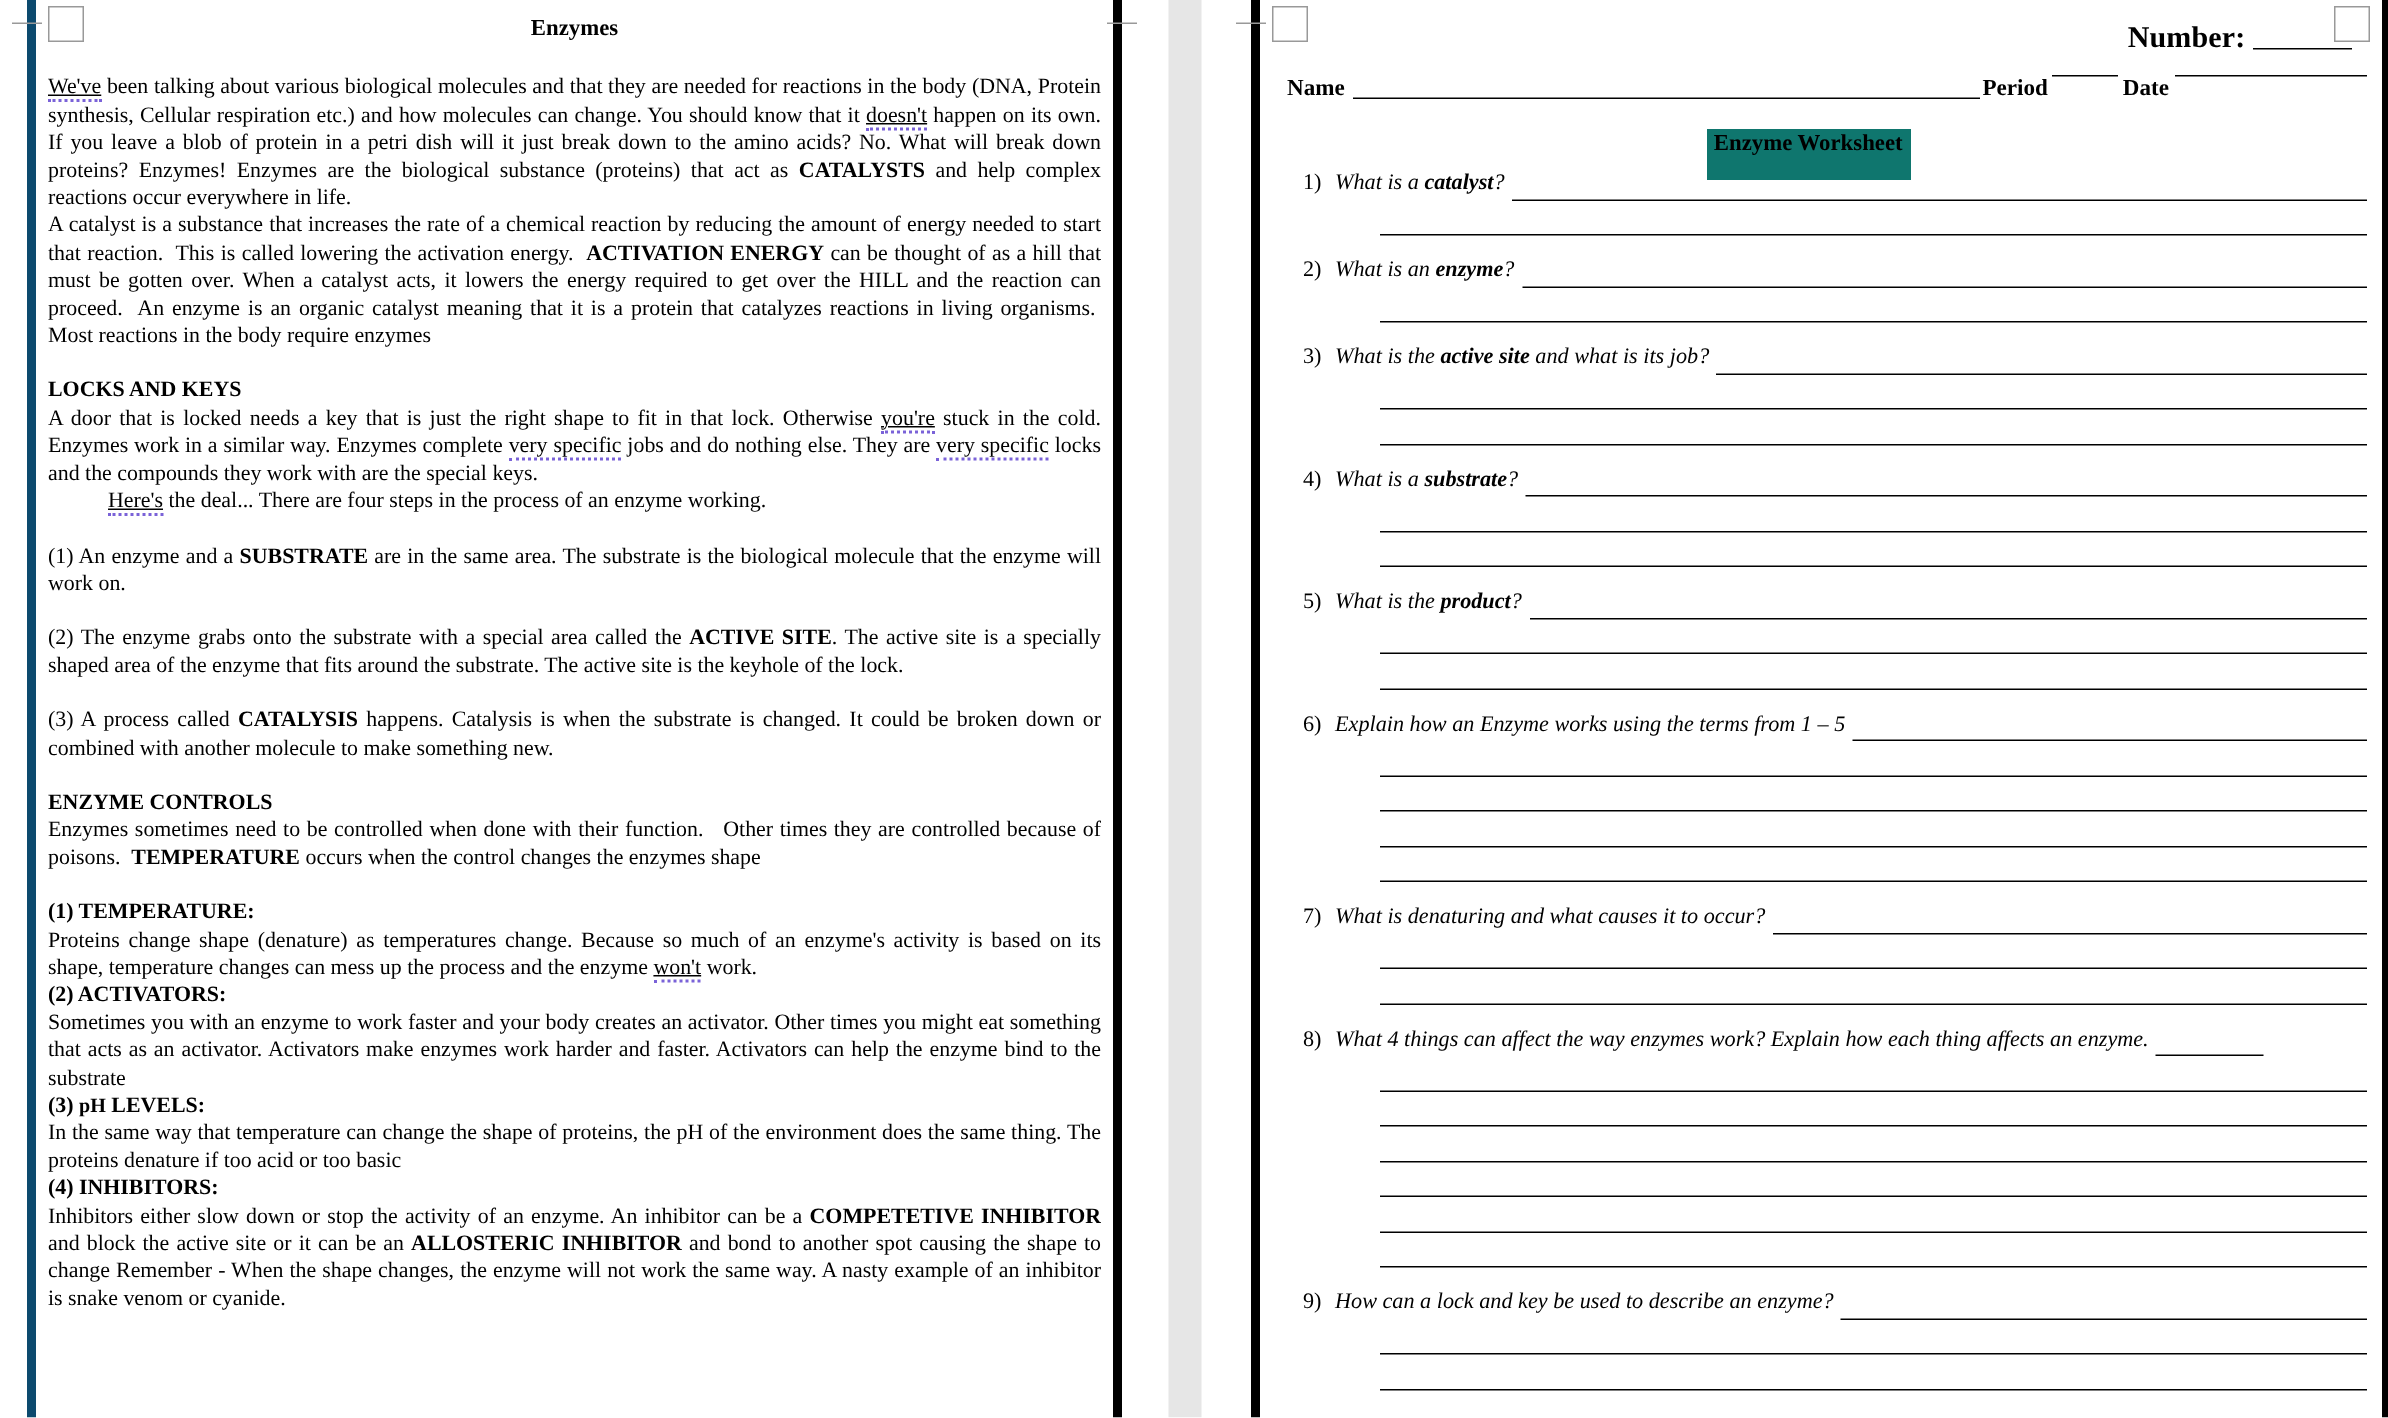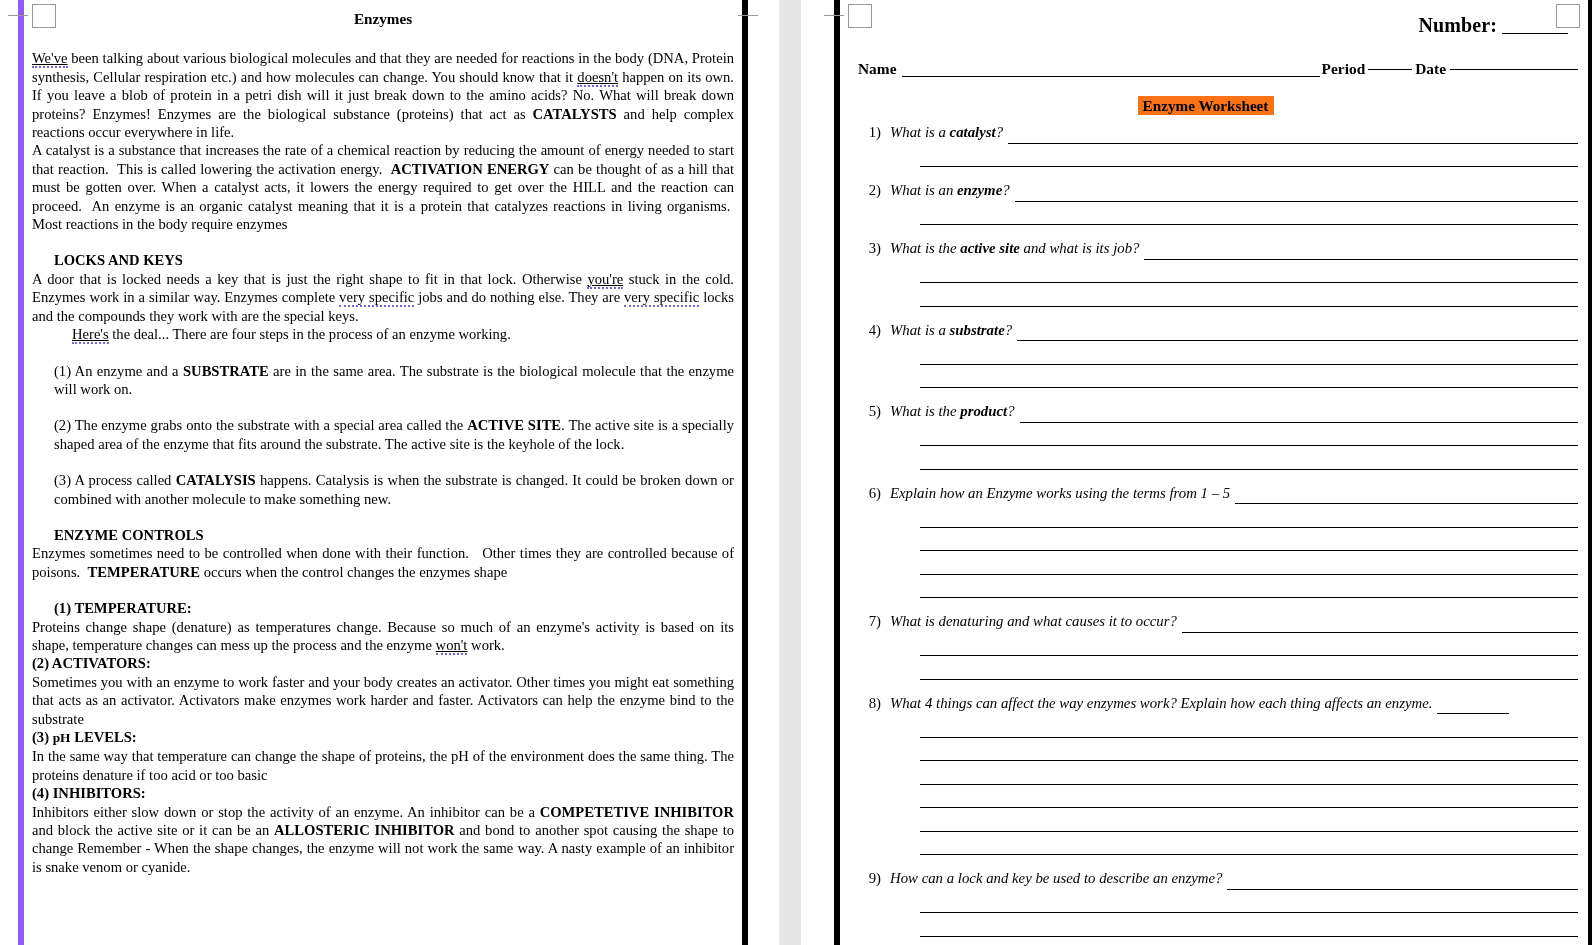--- a/index.html
+++ b/index.html
@@ -35,21 +35,21 @@
   .page {
     position: absolute;
     top: 0;
     background: #ffffff;
     box-sizing: border-box;
   }
   .page-left {
     left: 18px;
     width: 730px;
     height: 945px;
-    border-left: 6px solid #8b5cf6;
+    border-left: 6px solid #0c4a6e;
     border-right: 6px solid #000;
   }
   .page-right {
     left: 834px;
     width: 760px;
     height: 945px;
     border-left: 6px solid #000;
     border-right: 6px solid #000;
   }
 
@@ -93,21 +93,20 @@
     font-size: 15.2px;
     margin-bottom: 21px;
   }
   .doc-body p {
     margin: 0;
     text-align: justify;
     text-justify: inter-word;
   }
   .doc-body p.gap {
     margin-top: 18px;
-    margin-left: 22px;
   }
   .doc-body p.last-line {
     text-align: left;
     margin-left: 40px;
   }
   .hd {
     font-weight: bold;
     text-align: left !important;
   }
   b { font-weight: bold; }
@@ -143,44 +142,44 @@
     padding-right: 10px;
     letter-spacing: .1px;
   }
   .blank-s { display: inline-block; border-bottom: 1.4px solid #000; width: 66px; vertical-align: -2px; }
   .blank-xs { display: inline-block; border-bottom: 1.4px solid #000; width: 44px; vertical-align: -2px; }
   .blank-m { display: inline-block; border-bottom: 1.4px solid #000; width: 128px; vertical-align: -2px; }
 
   .ws-name-row {
     font-weight: bold;
     font-size: 15.4px;
-    margin-top: 23px;
+    margin-top: 13px;
     padding-left: 8px;
     display: flex;
-    align-items: center;
+    align-items: flex-start;
     white-space: nowrap;
   }
   .name-rule {
     flex: 1 1 auto;
     border-bottom: 1.6px solid #000;
     height: 15px;
     margin: 0 2px 0 6px;
     max-width: 450px;
   }
 
   .ws-heading {
     text-align: center;
     margin-top: 19px;
     margin-left: -16px;
   }
   .ws-heading span {
     font-weight: bold;
     font-size: 15.2px;
-    background: #f97316;
-    padding: 1px 6px 1px 5px;
+    background: #0f766e;
+    padding: 1px 6px 16px 5px;
   }
 
   .q-list { margin-top: 6px; }
 
   .q-item {
     display: flex;
     align-items: flex-start;
     margin-top: 4px;
   }
   .q-num {

